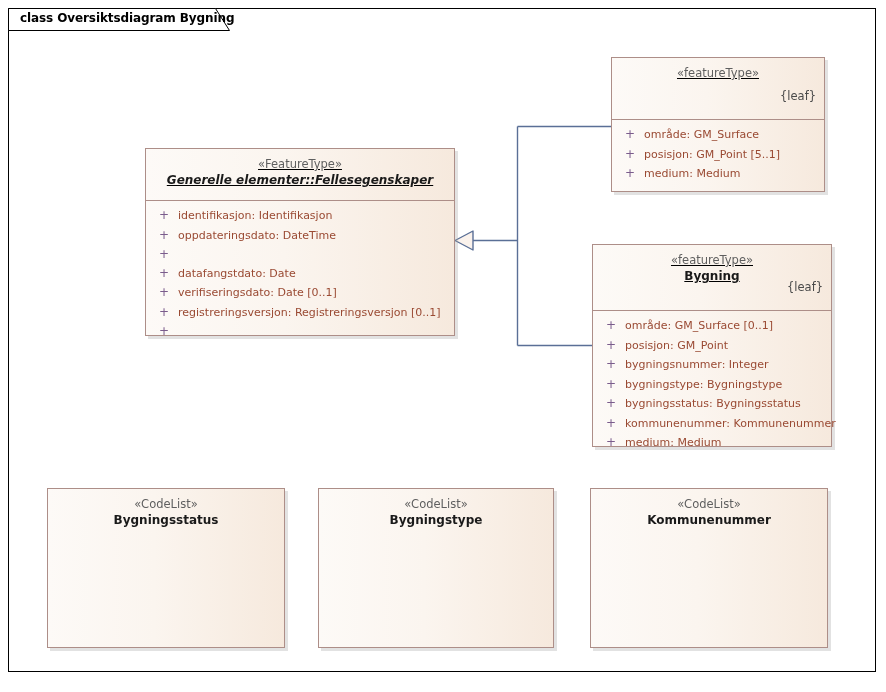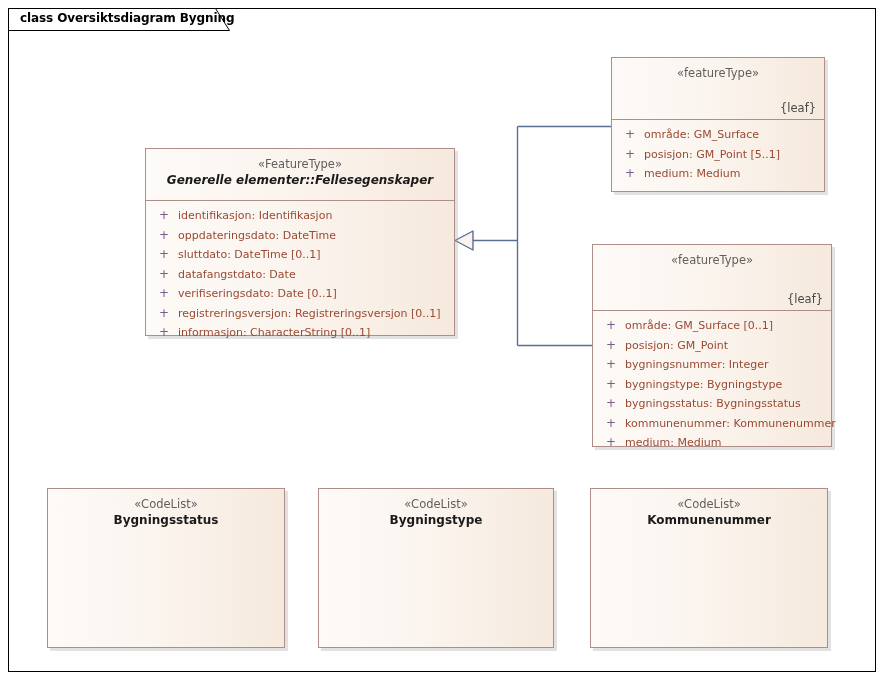--- a/index.html
+++ b/index.html
@@ -70,41 +70,42 @@
     box-shadow: 3px 3px 0 0 rgba(160,160,160,0.30);
   }
   .uml-box .hdr {
     position: relative;
     box-sizing: border-box;
     padding: 7px 8px 6px 8px;
     text-align: center;
   }
   .uml-box .hdr.with-div {
     border-bottom: 1px solid #ad8e88;
+    text-decoration: underline;
   }
   .stereotype {
     font-size: 11.5px;
     color: #5f5f5f;
     line-height: 16px;
     white-space: nowrap;
   }
   .cls-name {
     font-size: 12px;
     font-weight: bold;
     color: #1a1a1a;
     line-height: 17px;
     white-space: nowrap;
   }
   .cls-name.abstract {
     font-style: italic;
   }
   .leaf-tag {
     position: absolute;
     right: 8px;
-    bottom: 4px;
+    bottom: 16px;
     font-size: 11.5px;
     color: #4a4a4a;
     line-height: 14px;
     white-space: nowrap;
   }
 
   
   .attrs {
     padding: 5px 4px 6px 4px;
   }
@@ -193,44 +194,43 @@
       <div class="attr-row">
         <span class="attr-vis">+</span>
         <span class="attr-text">identifikasjon: Identifikasjon</span>
       </div>
       <div class="attr-row">
         <span class="attr-vis">+</span>
         <span class="attr-text">oppdateringsdato: DateTime</span>
       </div>
       <div class="attr-row">
         <span class="attr-vis">+</span>
-        <span class="attr-text">sluttdato: DateTime [0..1]</span>
       </div>
       <div class="attr-row">
         <span class="attr-vis">+</span>
         <span class="attr-text">datafangstdato: Date</span>
       </div>
       <div class="attr-row">
         <span class="attr-vis">+</span>
         <span class="attr-text">verifiseringsdato: Date [0..1]</span>
       </div>
       <div class="attr-row">
         <span class="attr-vis">+</span>
         <span class="attr-text">registreringsversjon: Registreringsversjon [0..1]</span>
       </div>
       <div class="attr-row">
         <span class="attr-vis">+</span>
-        <span class="attr-text">informasjon: CharacterString [0..1]</span>
       </div>
     </div>
   </div>
 
   <div class="uml-box" style="left:592px; top:244px; width:240px; height:203px;">
     <div class="hdr with-div" style="height:66px;">
       <div class="stereotype">«featureType»</div>
+      <div class="cls-name">Bygning</div>
       <div class="leaf-tag">{leaf}</div>
     </div>
     <div class="attrs">
       <div class="attr-row">
         <span class="attr-vis">+</span>
         <span class="attr-text">område: GM_Surface [0..1]</span>
       </div>
       <div class="attr-row">
         <span class="attr-vis">+</span>
         <span class="attr-text">posisjon: GM_Point</span>

